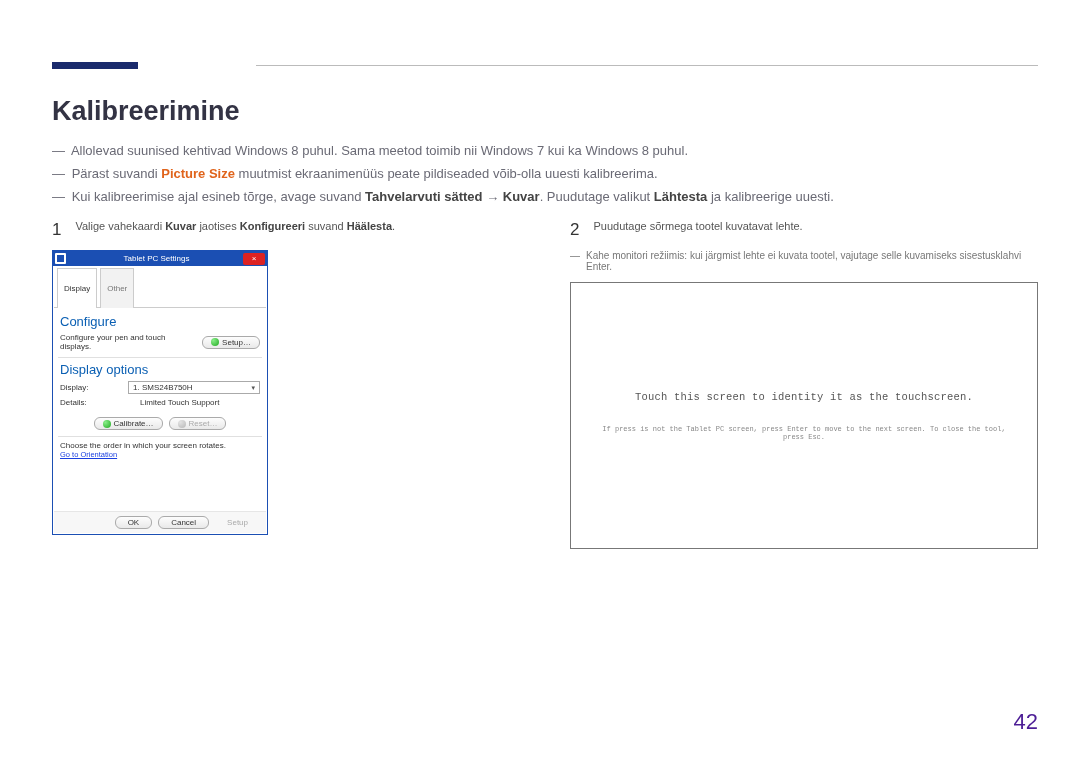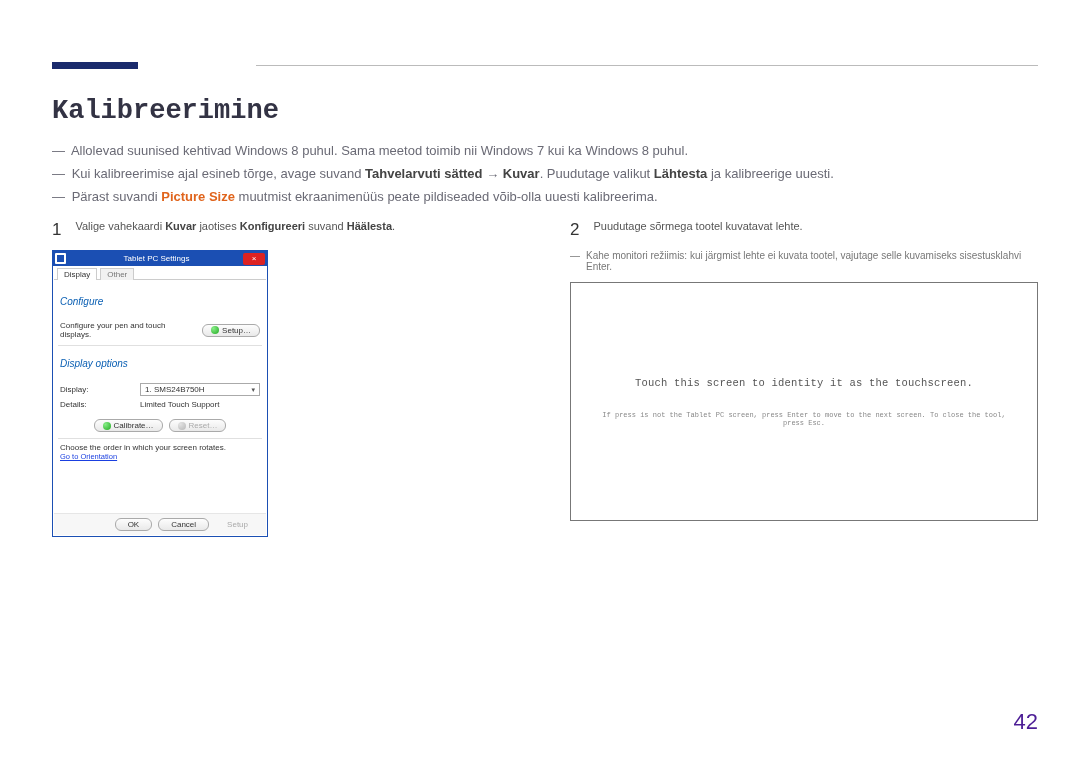--- a/index.html
+++ b/index.html
@@ -27,21 +27,20 @@
     height: 1px;
     background: #bbb;
   }
   .title {
     position: absolute;
     top: 96px;
     left: 52px;
     font-size: 27px;
     font-weight: 600;
     color: #333344;
-    font-family: Liberation Mono, monospace;
   }
   .notes {
     position: absolute;
     top: 140px;
     left: 52px;
     right: 42px;
     font-size: 13px;
     line-height: 1.7;
     color: #6a6a75;
   }
@@ -78,39 +77,39 @@
     align-items:center;
     height:15px;
     padding:0 2px;
   }
   .win-icon { width:11px; height:11px; background:#fff; border-radius:1px; margin-right:4px; position:relative; }
   .win-icon::after{content:"";position:absolute;inset:2px;background:#1b4fb3;}
   .win-title-text { flex:1; text-align:center; font-size:8px; }
   .win-close { width:22px; height:12px; background:#d22; color:#fff; display:flex;align-items:center;justify-content:center; font-size:8px; border-radius:2px;}
   .win-body { background:#fff; border:1px solid #fff; padding:0; }
   .tabs { display:flex; border-bottom:1px solid #ccc; font-size:8px; }
-  .tab { padding:1px 6px; border:1px solid #ccc; border-bottom:none; margin-left:3px; background:#fff; position:relative; top:1px;}
+  .tab { padding:15px 6px; border:1px solid #ccc; border-bottom:none; margin-left:3px; background:#fff; position:relative; top:1px;}
   .tab.inactive { background:#f2f2f2; color:#777; }
   .win-inner { padding:4px 6px 4px 6px; }
-  .grp-label { color:#0a5fb3; font-size:10px; margin:12px 0;font-style:italic; }
+  .grp-label { color:#0a5fb3; font-size:13px; margin:2px 0; }
   .cfg-row { display:flex; justify-content:space-between; align-items:center; border:0px solid #eee; padding:2px 0; }
   .btn { border:1px solid #aaa; border-radius:6px; background:linear-gradient(#fdfdfd,#e9e9e9); padding:1px 8px; font-size:8px; display:inline-flex; align-items:center; gap:3px;}
   .btn .g { width:8px;height:8px;background:radial-gradient(circle at 30% 30%, #8e8, #2a2);border-radius:50%; }
   .btn.disabled { color:#aaa; }
   .sep { height:1px; background:#e0e0e0; margin:4px -2px; }
-  .drop { border:1px solid #aaa; padding:1px 4px; font-size:8px; width:120px; display:flex;justify-content:space-between;align-items:center;}
+  .drop { border:1px solid #aaa; padding:1px 4px; font-size:8px; width:132px; display:flex;justify-content:space-between;align-items:center;}
   .drop .caret{font-size:7px;color:#555;}
   .link { color:#1a3fe0; text-decoration:underline; font-size:7.5px;}
   .win-footer { display:flex; justify-content:flex-end; gap:6px; padding:4px 6px; border-top:1px solid #e6e6e6; background:#f7f7f7;}
   .win-footer .btn { padding:1px 12px; }
 
   
   .touchpanel {
     border:1px solid #777;
-    height:239px;
+    height:267px;
     display:flex;
     flex-direction:column;
     align-items:center;
     justify-content:center;
     gap:22px;
     font-family: "Courier New", monospace;
     color:#555;
   }
   .touch-main { font-size:10.5px; letter-spacing:.2px; }
   .touch-sub { font-size:7px; color:#888; text-align:center; padding:0 24px;}
@@ -132,25 +131,25 @@
 
 <h1 class="title">Kalibreerimine</h1>
 
 <div class="notes">
   <div class="line">
     <span class="dash">―</span>
     <span>Allolevad suunised kehtivad Windows 8 puhul. Sama meetod toimib nii Windows 7 kui ka Windows 8 puhul.</span>
   </div>
   <div class="line">
     <span class="dash">―</span>
-    <span>Kui kalibreerimise ajal esineb tõrge, avage suvand </span><span class="bold">Tahvelarvuti sätted</span><span> → </span><span class="bold">Kuvar</span><span>. Puudutage valikut </span><span class="bold">Lähtesta</span><span> ja kalibreerige uuesti.</span>
+    <span>Pärast suvandi </span><span class="orange">Picture Size</span><span> muutmist ekraanimenüüs peate pildiseaded võib-olla uuesti kalibreerima.</span>
   </div>
   <div class="line">
     <span class="dash">―</span>
-    <span>Pärast suvandi </span><span class="orange">Picture Size</span><span> muutmist ekraanimenüüs peate pildiseaded võib-olla uuesti kalibreerima.</span>
+    <span>Kui kalibreerimise ajal esineb tõrge, avage suvand </span><span class="bold">Tahvelarvuti sätted</span><span> → </span><span class="bold">Kuvar</span><span>. Puudutage valikut </span><span class="bold">Lähtesta</span><span> ja kalibreerige uuesti.</span>
   </div>
 </div>
 
 <div class="cols">
 
   <div class="col">
     <div class="step-head">
       <div class="step-num">1</div>
       <div>
         <span>Valige vahekaardi </span><span class="bold">Kuvar</span><span> jaotises </span><span class="bold">Konfigureeri</span><span> suvand </span><span class="bold">Häälesta</span><span>.</span>

